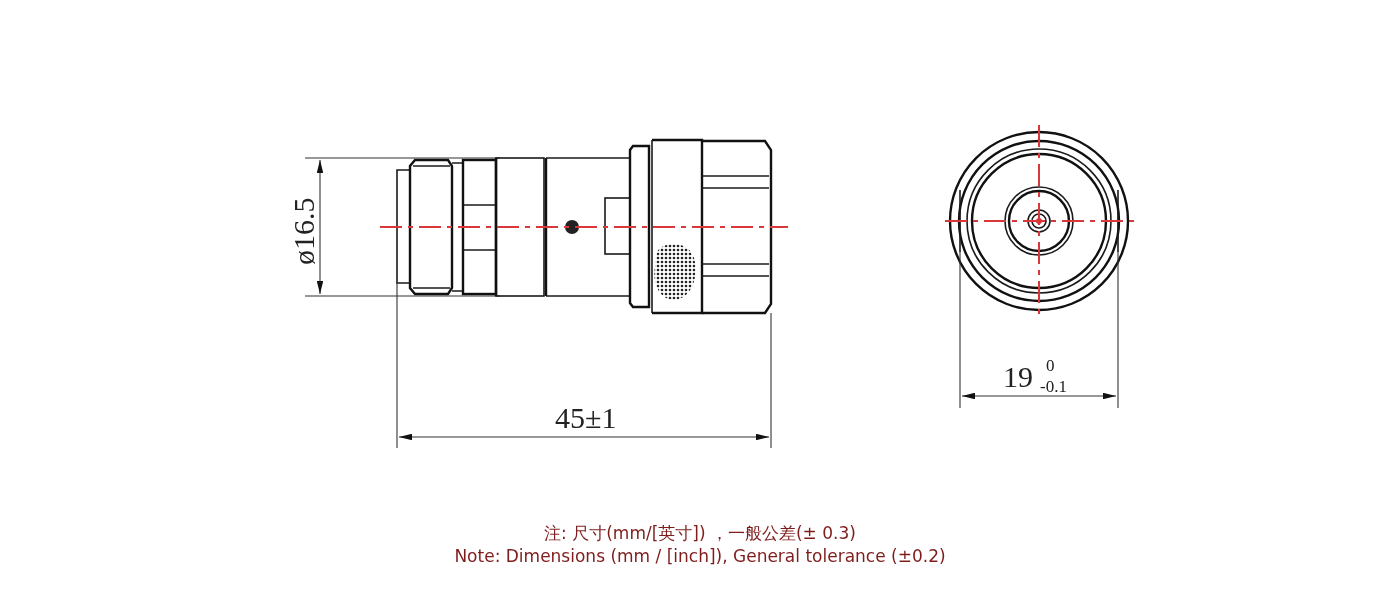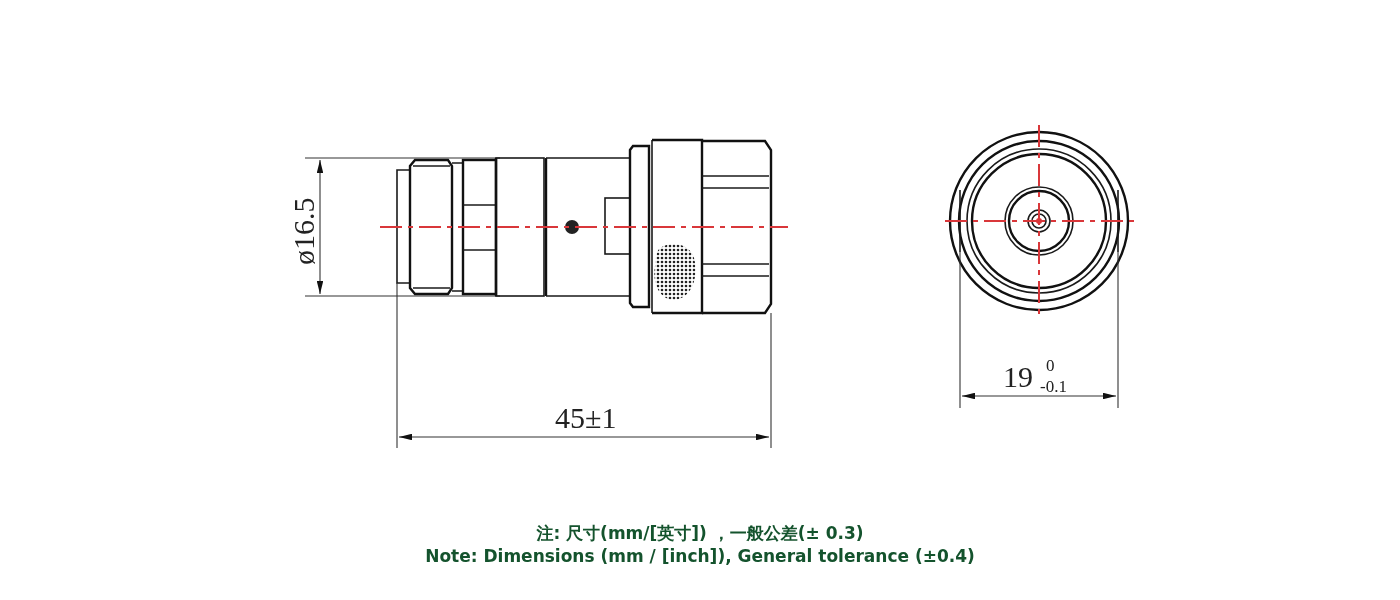--- a/index.html
+++ b/index.html
@@ -4,21 +4,21 @@
 <style>
   html, body { margin: 0; padding: 0; background: #ffffff; }
   body { width: 1400px; height: 600px; position: relative; overflow: hidden; }
   #drawing { position: absolute; left: 0; top: 0; width: 1400px; height: 600px; }
   .ln { stroke: #1a1a1a; fill: none; stroke-width: 1.6; }
   .thick { stroke: #111; fill: none; stroke-width: 2.4; }
   .thin { stroke: #333; fill: none; stroke-width: 1.1; }
   .center { stroke: #d9373a; stroke-width: 2; fill: none; stroke-dasharray: 22 6 5 6; }
   .dimtext { font-family: "Liberation Serif", "DejaVu Serif", serif; fill: #222; }
   .note { position: absolute; left: 0; width: 1400px; text-align: center;
-          font-family: "DejaVu Sans", "Liberation Sans", sans-serif; font-size: 17px; color: #14532d; font-weight: bold; }
+          font-family: "DejaVu Sans", "Liberation Sans", sans-serif; font-size: 17px; color: #7f1d1d; }
   #note-cn { top: 522px; }
   #note-en { top: 546px; }
 </style>
 </head>
 <body>
 
 <svg id="drawing" viewBox="0 0 1400 600" xmlns="http://www.w3.org/2000/svg">
   <defs>
     <marker id="arr" viewBox="0 0 12 6" refX="12" refY="3" markerWidth="12" markerHeight="6" orient="auto-start-reverse">
       <path d="M0,0 L12,3 L0,6 z" fill="#111"></path>
@@ -99,13 +99,13 @@
     <line class="thin" x1="960" y1="252" x2="960" y2="408"></line>
     <line class="thin" x1="1118" y1="252" x2="1118" y2="408"></line>
     <line class="thin" x1="962" y1="396" x2="1116" y2="396" marker-start="url(#arr)" marker-end="url(#arr)"></line>
     <text class="dimtext" font-size="30" x="1003" y="387">19</text>
     <text class="dimtext" font-size="17" x="1046" y="371">0</text>
     <text class="dimtext" font-size="17" x="1040" y="392">-0.1</text>
   </g>
 </svg>
 
 <div class="note" id="note-cn">注: 尺寸(mm/[英寸]) ，一般公差(± 0.3)</div>
-<div class="note" id="note-en">Note: Dimensions (mm / [inch]), General tolerance (±0.4)</div>
+<div class="note" id="note-en">Note: Dimensions (mm / [inch]), General tolerance (±0.2)</div>
 
 </body></html>

